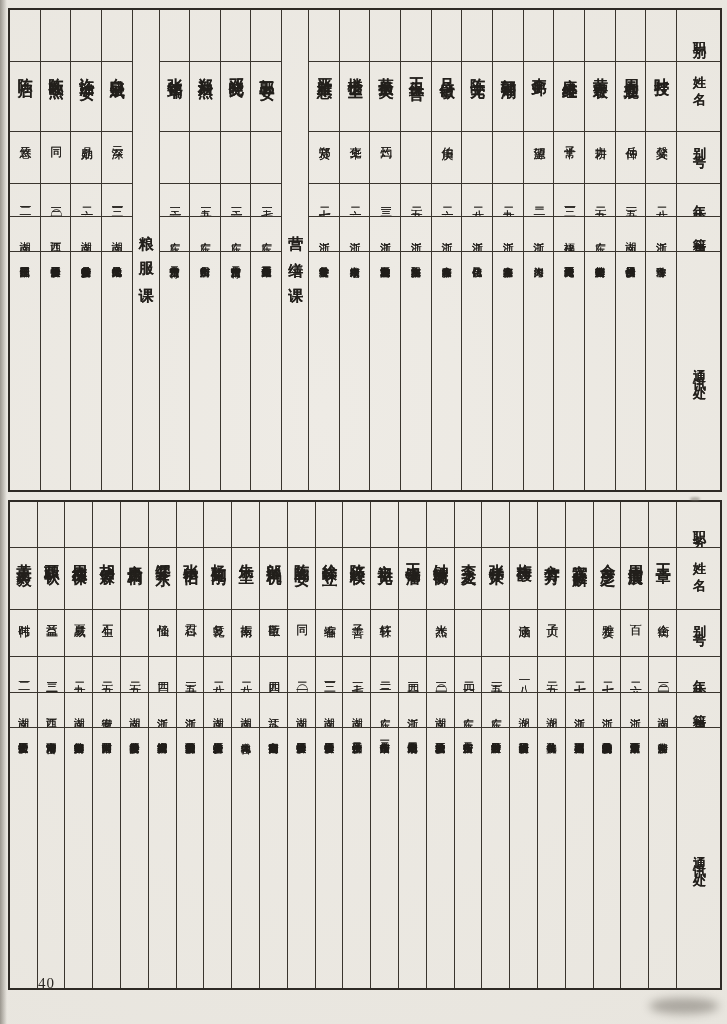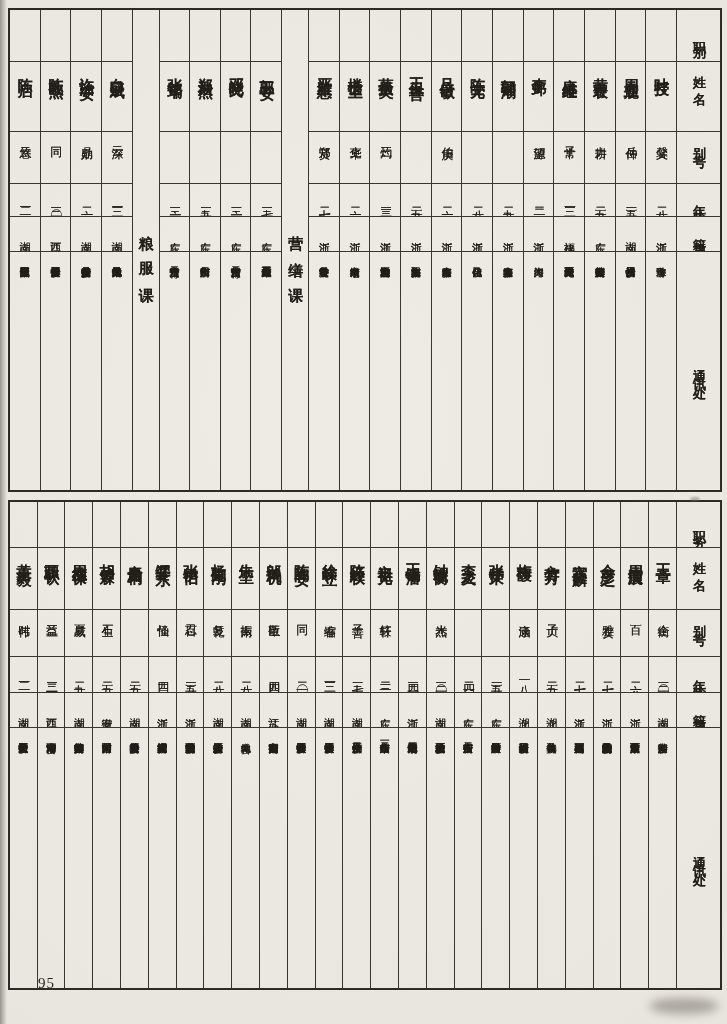--- a/index.html
+++ b/index.html
@@ -909,16 +909,16 @@
           <span class="vtext f-age">二一</span>
         </div>
         <div class="cell cell-native">
           <span class="vtext f-native">湖南</span>
         </div>
         <div class="cell cell-addr">
           <span class="vtext f-address">长沙太平街衙江盐顺</span>
         </div>
       </div>
     </div>
-  <div class="page-number">95</div>
+  <div class="page-number">40</div>
   <div class="scan-smudge"></div>
   <div class="scan-speck" style="left:690px;top:497px"></div>
 </div>
 
 </body></html>

